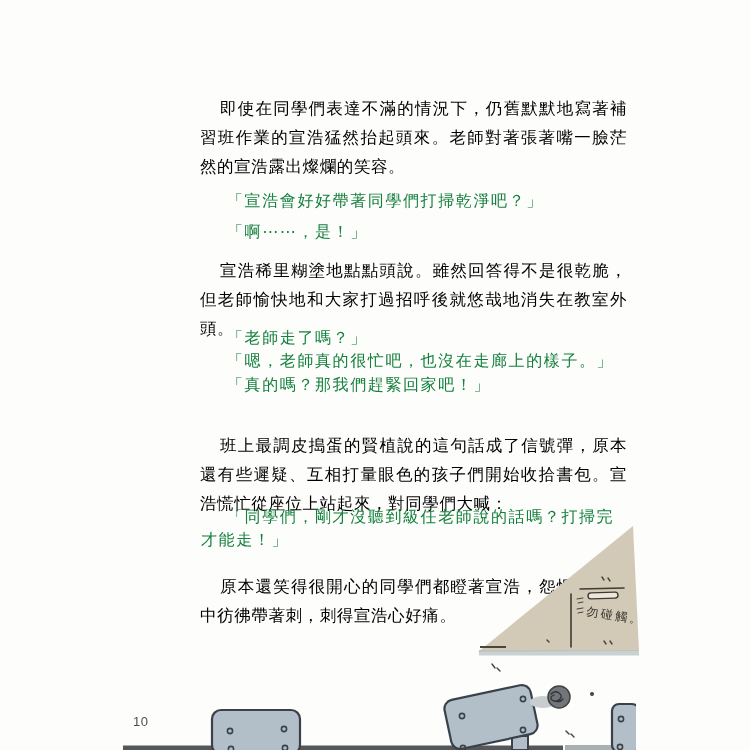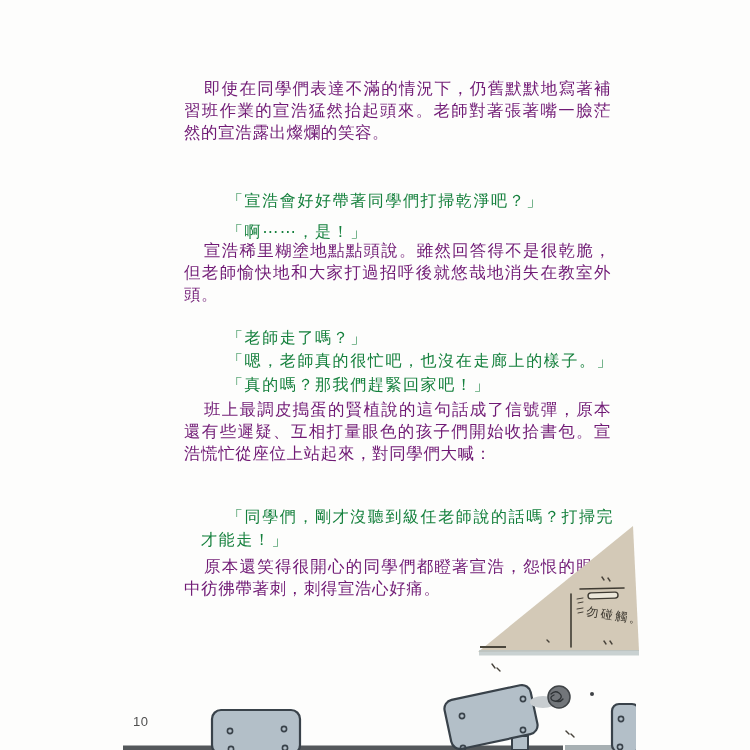--- a/index.html
+++ b/index.html
@@ -5,22 +5,22 @@
   html,body{margin:0;padding:0;}
   body{
     width:750px;height:750px;position:relative;overflow:hidden;
     background:#fefefe;
     font-family:"Liberation Serif","DejaVu Serif",serif;
   }
   .page{position:absolute;inset:0;background:#fdfdfc;}
   .para{
     position:absolute;left:184px;width:427px;
     font-family:"Liberation Serif","DejaVu Serif",serif;
-    font-size:16.5px;line-height:22px;letter-spacing:0.6px;
-    color:#701a75;text-align:justify;text-indent:20px;margin:0;
+    font-size:16.5px;line-height:29px;letter-spacing:0.6px;
+    color:#000000;text-align:justify;text-indent:20px;margin:16px;
   }
   .dlg{
     position:absolute;left:184px;width:427px;
     font-family:"DejaVu Sans","Liberation Sans",sans-serif;
     font-size:16px;line-height:23px;letter-spacing:1.6px;
     color:#15803d;text-align:left;text-indent:26px;margin:17px;
   }
   .pagenum{
     position:absolute;left:133px;top:714px;
     font-family:"Liberation Sans","DejaVu Sans",sans-serif;
@@ -37,21 +37,21 @@
 
   <p class="dlg" style="top:172px">「宣浩會好好帶著同學們打掃乾淨吧？」</p>
   <p class="dlg" style="top:203px">「啊⋯⋯，是！」</p>
 
   <p class="para" style="top:240px">宣浩稀里糊塗地點點頭說。雖然回答得不是很乾脆，但老師愉快地和大家打過招呼後就悠哉地消失在教室外頭。</p>
 
   <p class="dlg" style="top:309px">「老師走了嗎？」</p>
   <p class="dlg" style="top:332px">「嗯，老師真的很忙吧，也沒在走廊上的樣子。」</p>
   <p class="dlg" style="top:356px">「真的嗎？那我們趕緊回家吧！」</p>
 
-  <p class="para" style="top:399px">班上最調皮搗蛋的賢植說的這句話成了信號彈，原本還有些遲疑、互相打量眼色的孩子們開始收拾書包。宣浩慌忙從座位上站起來，對同學們大喊：</p>
+  <p class="para" style="top:415px">班上最調皮搗蛋的賢植說的這句話成了信號彈，原本還有些遲疑、互相打量眼色的孩子們開始收拾書包。宣浩慌忙從座位上站起來，對同學們大喊：</p>
 
   <p class="dlg" style="top:488px">「同學們，剛才沒聽到級任老師說的話嗎？打掃完才能走！」</p>
 
   <p class="para" style="top:556px">原本還笑得很開心的同學們都瞪著宣浩，怨恨的眼神中彷彿帶著刺，刺得宣浩心好痛。</p>
 
 
   <svg class="illu" viewBox="0 500 750 250" aria-hidden="true">
 
     <polygon points="478,652 633,526 639,651" fill="#d3c9b7"></polygon>
 

